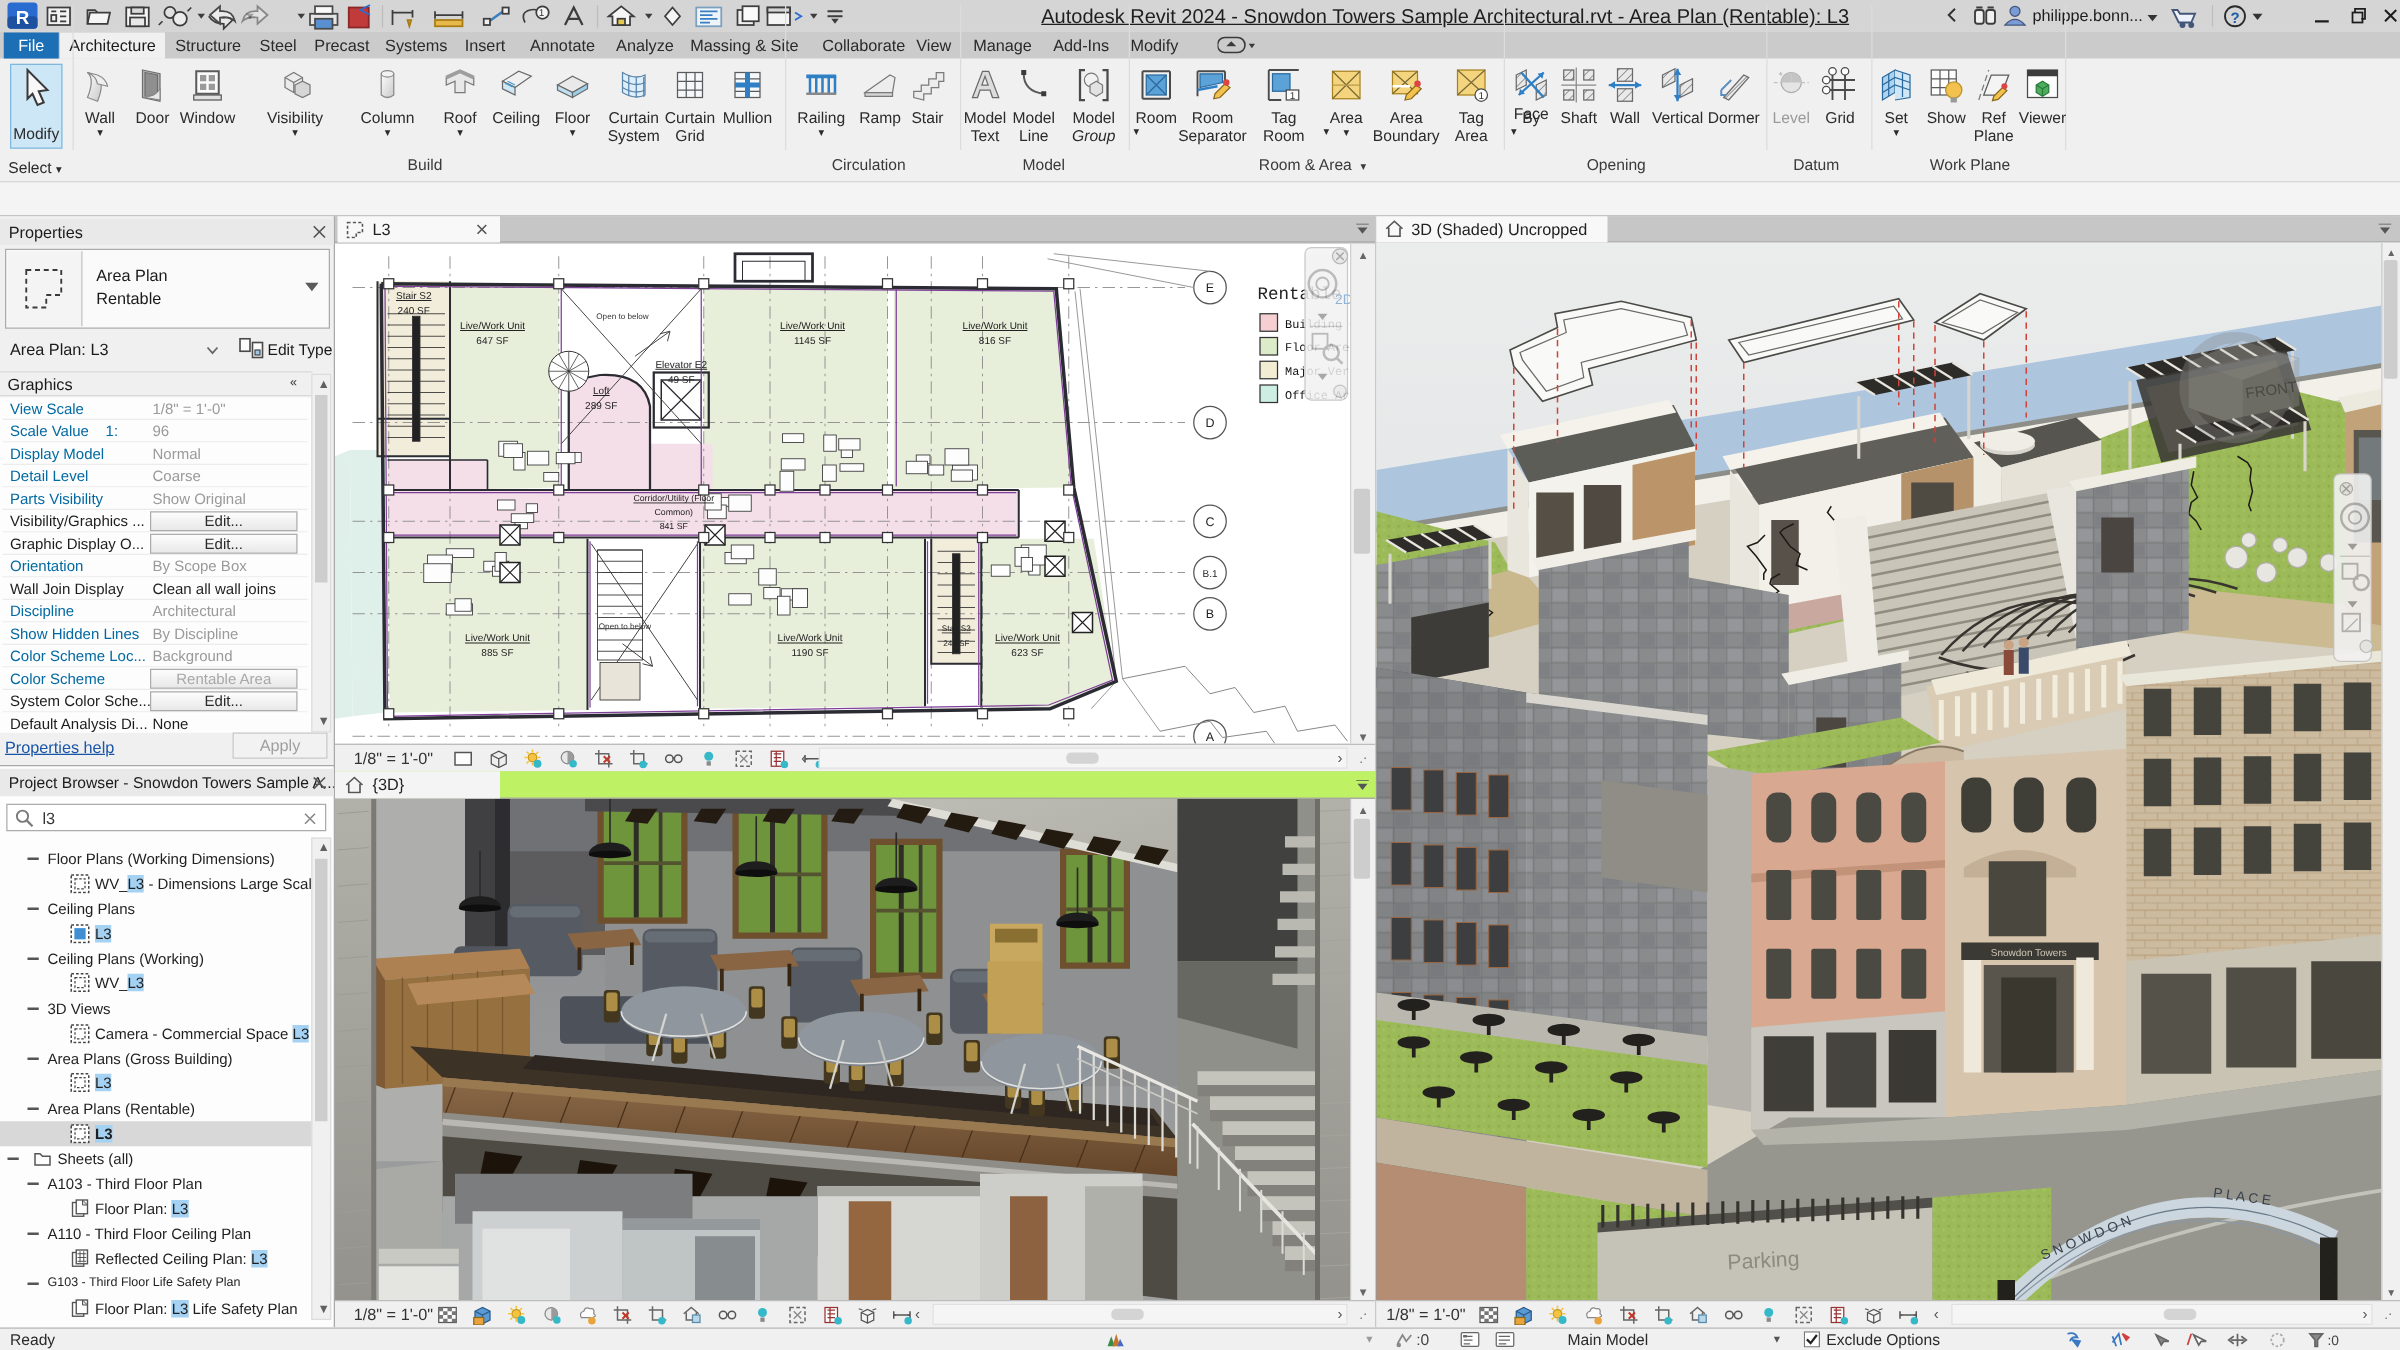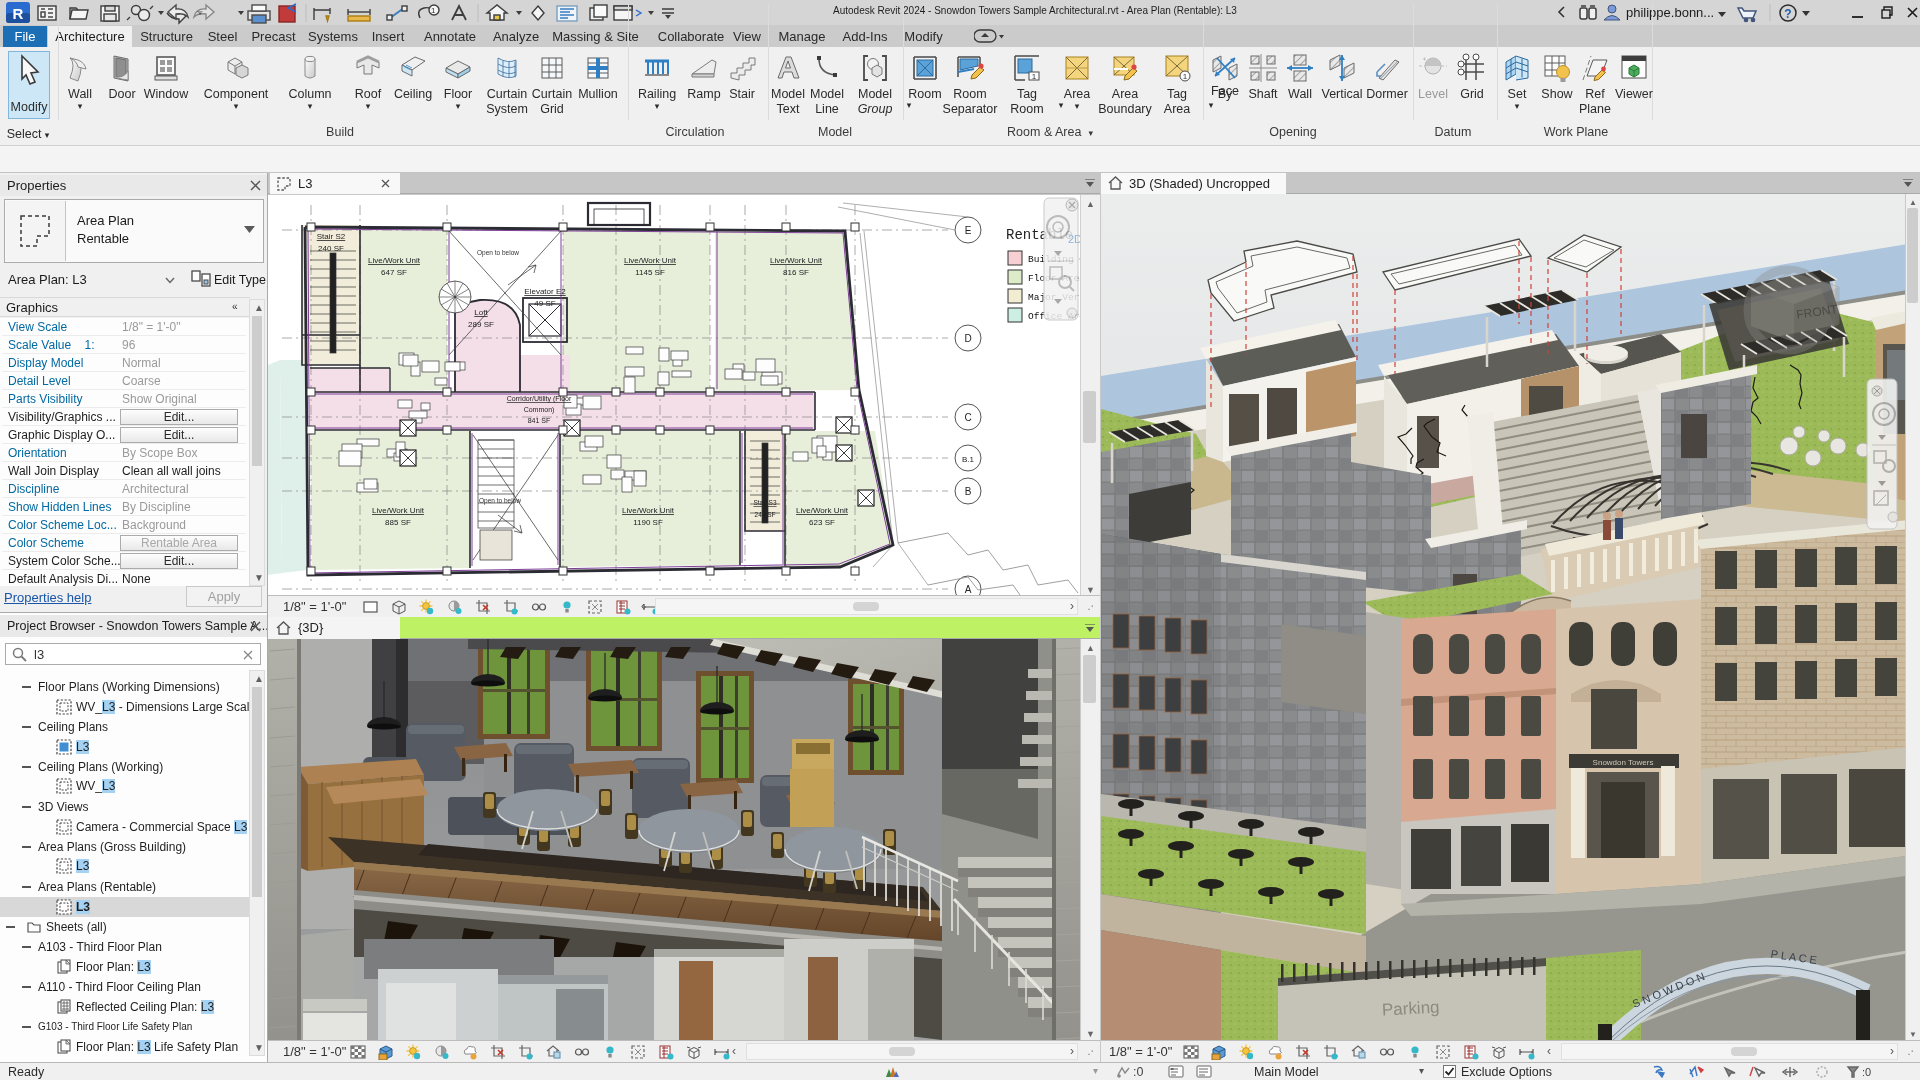--- a/index.html
+++ b/index.html
@@ -111,21 +111,21 @@
       <rect x="590" y="8" width="13" height="12"></rect>
         <rect x="594" y="5" width="13" height="12" fill="#fafafa"></rect>
       <rect x="614" y="6" width="18" height="14" fill="#f5f5f5"></rect>
         <rect x="614" y="6" width="18" height="4" fill="#d5d5d5"></rect>
         <path d="M636 10 l5 3 l-5 3" fill="none" stroke="#2a6bd0"></path>
     </g>
     <use href="#dn" x="648" y="11"></use>
     <path d="M662 9 l12 0 M662 13 l12 0" stroke="#3d3d3d" stroke-width="1.6"></path>
       <use href="#dn" x="665" y="15"></use>
   </svg>
-  <div class="abs" id="title-text" style="left:833px;top:5px;width:auto;text-align:left;white-space:nowrap;font-size:10px;">Autodesk Revit 2024 - Snowdon Towers Sample Architectural.rvt - Area Plan (Rentable): L3</div>
+  <div class="abs" id="title-text" style="left:833px;top:5px;width:auto;text-align:left;white-space:nowrap;font-size:16px;text-decoration:underline;">Autodesk Revit 2024 - Snowdon Towers Sample Architectural.rvt - Area Plan (Rentable): L3</div>
   <svg class="abs" style="left:1550px;top:0;" width="370" height="25" viewBox="0 0 370 25">
     <path d="M14 7 l-5 5 l5 5" stroke="#333" fill="none" stroke-width="1.6"></path>
     <g stroke="#3d3d3d" fill="none" stroke-width="1.5">
       <rect x="30" y="8" width="7" height="11" rx="2" fill="#f0f0f0"></rect>
         <rect x="39" y="8" width="7" height="11" rx="2" fill="#f0f0f0"></rect>
         <path d="M31 6 l5 0 M40 6 l5 0"></path>
     </g>
     <circle cx="62" cy="9" r="4" fill="#7a9bd8" stroke="#44557a"></circle>
       <path d="M54 20 q8 -9 16 0 Z" fill="#7a9bd8" stroke="#44557a"></path>
     <text x="76" y="17" font-size="13" fill="#1c1c1c" font-family="Liberation Sans">philippe.bonn...</text>
@@ -386,21 +386,21 @@
       <use href="#i-door"></use>
     </svg>
   <div class="abs rlbl" style="left:84px;top:87px;width:76px;">Door</div>
   <svg class="abs" style="left:150px;top:52px;" width="32" height="32" viewBox="0 0 32 32">
       <use href="#i-window"></use>
     </svg>
   <div class="abs rlbl" style="left:128px;top:87px;width:76px;">Window</div>
   <svg class="abs" style="left:220px;top:52px;" width="32" height="32" viewBox="0 0 32 32">
       <use href="#i-comp"></use>
     </svg>
-  <div class="abs rlbl" style="left:198px;top:87px;width:76px;">Component</div>
+  <div class="abs rlbl" style="left:198px;top:87px;width:76px;">Visibility</div>
   <div class="abs rlbl" style="left:230px;top:101px;width:12px;font-size:9px;">▾</div>
   <svg class="abs" style="left:294px;top:52px;" width="32" height="32" viewBox="0 0 32 32">
       <use href="#i-column"></use>
     </svg>
   <div class="abs rlbl" style="left:272px;top:87px;width:76px;">Column</div>
   <div class="abs rlbl" style="left:304px;top:101px;width:12px;font-size:9px;">▾</div>
   <svg class="abs" style="left:352px;top:52px;" width="32" height="32" viewBox="0 0 32 32">
       <use href="#i-roof"></use>
     </svg>
   <div class="abs rlbl" style="left:330px;top:87px;width:76px;">Roof</div>

